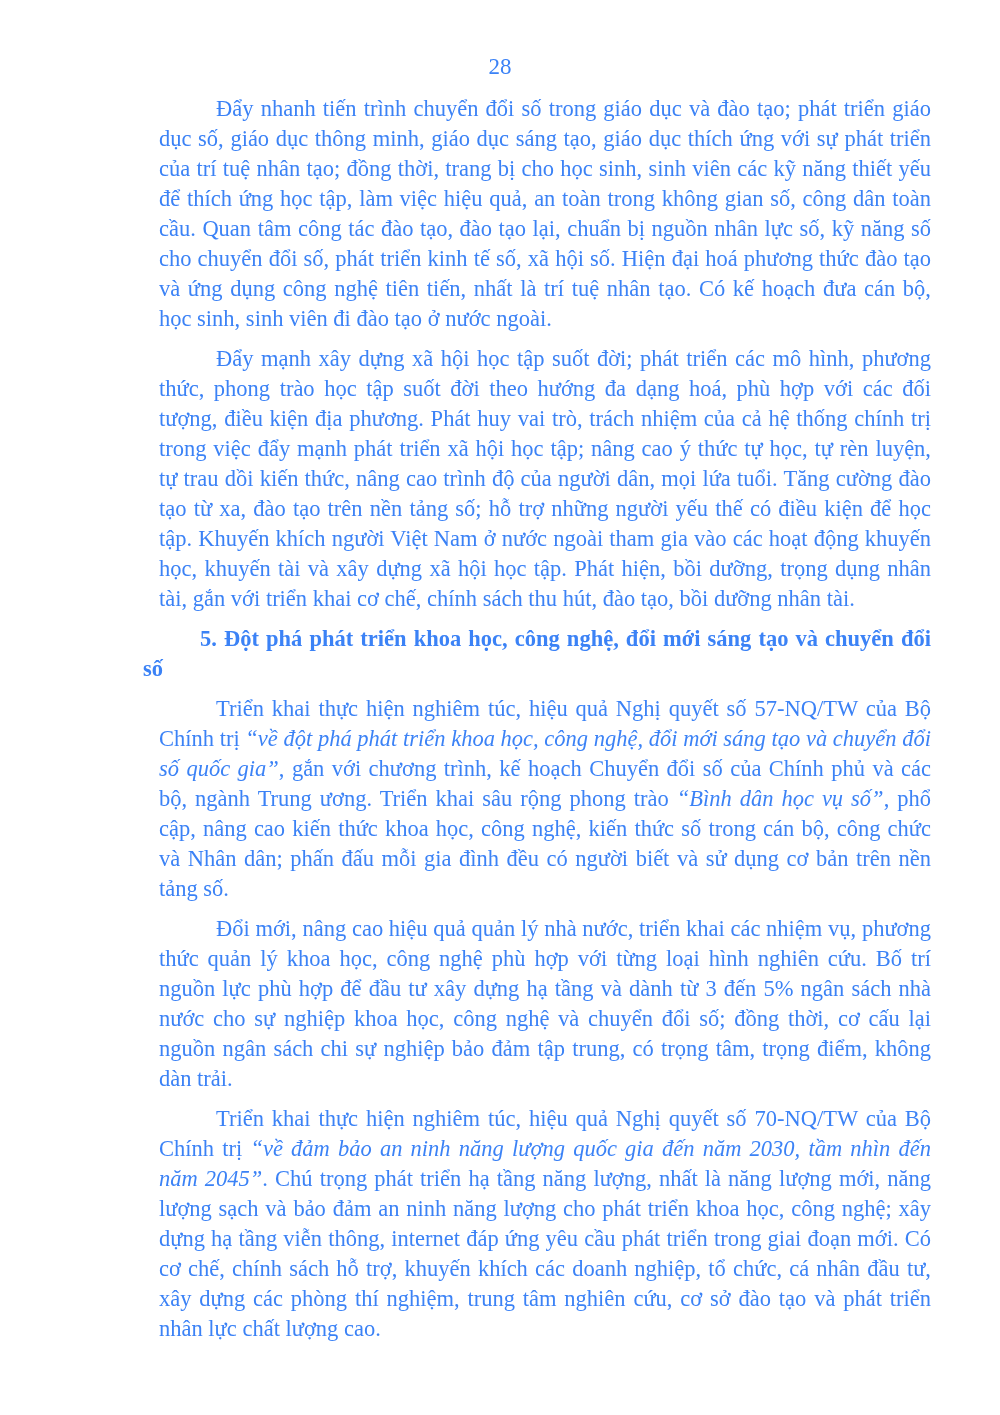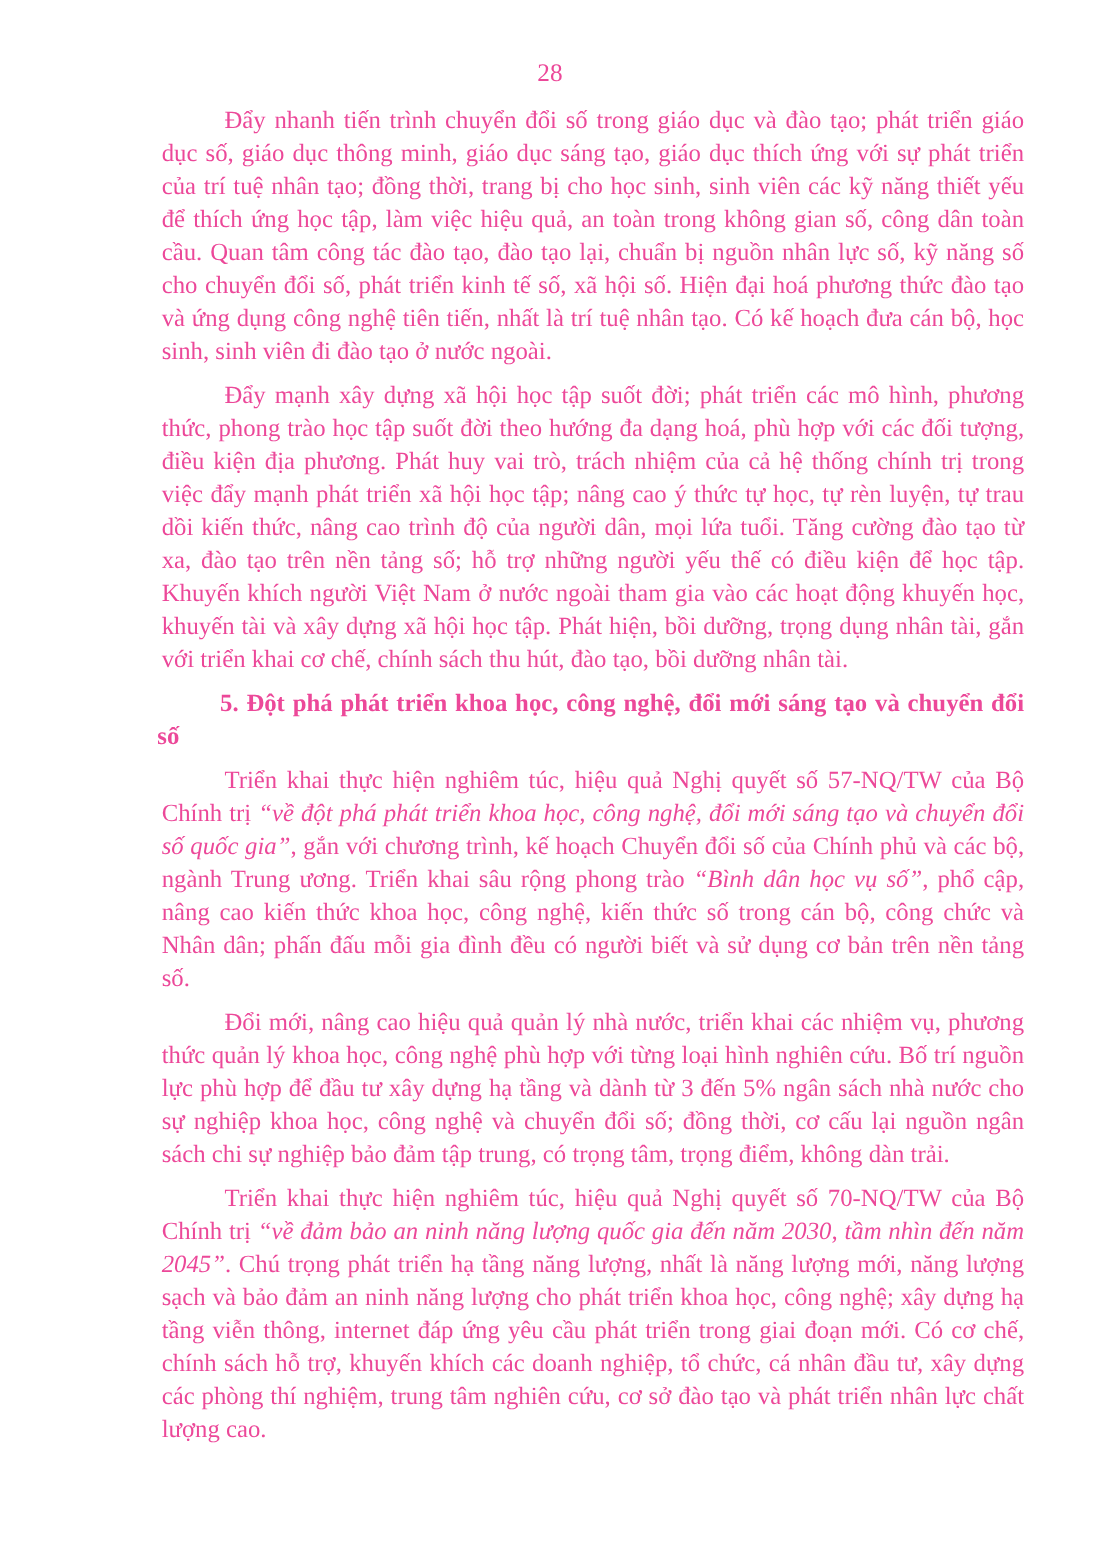--- a/index.html
+++ b/index.html
@@ -5,41 +5,41 @@
   html, body {
     margin: 0;
     padding: 0;
     background: #ffffff;
   }
   .page {
     position: relative;
     width: 1000px;
     height: 1415px;
     background: #ffffff;
-    color: #ec4899;
+    color: #3b82f6;
     font-family: "Liberation Serif", "DejaVu Serif", serif;
     box-sizing: border-box;
     padding-top: 52px;
     overflow: hidden;
   }
   .page-number {
     text-align: center;
     font-size: 23px;
     line-height: 30px;
     margin: 0 0 12px 0;
   }
   .content {
     margin-left: 143px;
     width: 788px;
     font-size: 22.5px;
     line-height: 30px;
     text-align: justify;
   }
   .content p {
-    margin: 0 0 10px 4px;
+    margin: 0 0 10px 16px;
     text-indent: 57px;
   }
   .content p.heading {
     font-weight: bold;
     margin: 4px 0 10px 0;
   }
   .run-normal { font-style: normal; font-weight: inherit; }
   .run-italic { font-style: italic; }
   .run-bold   { font-weight: bold; }
 </style>

